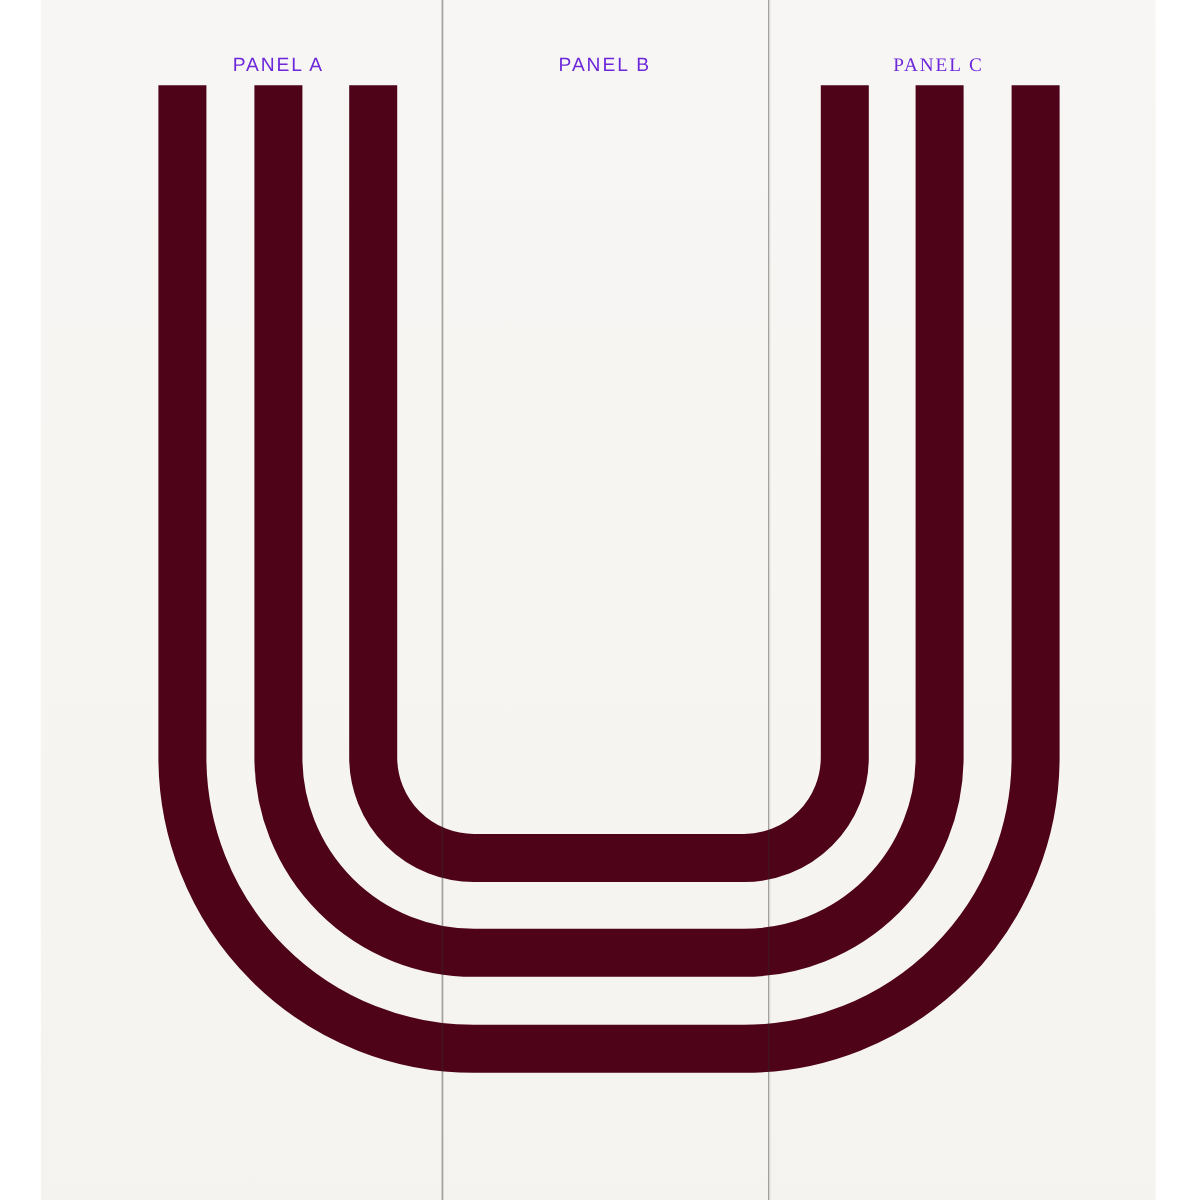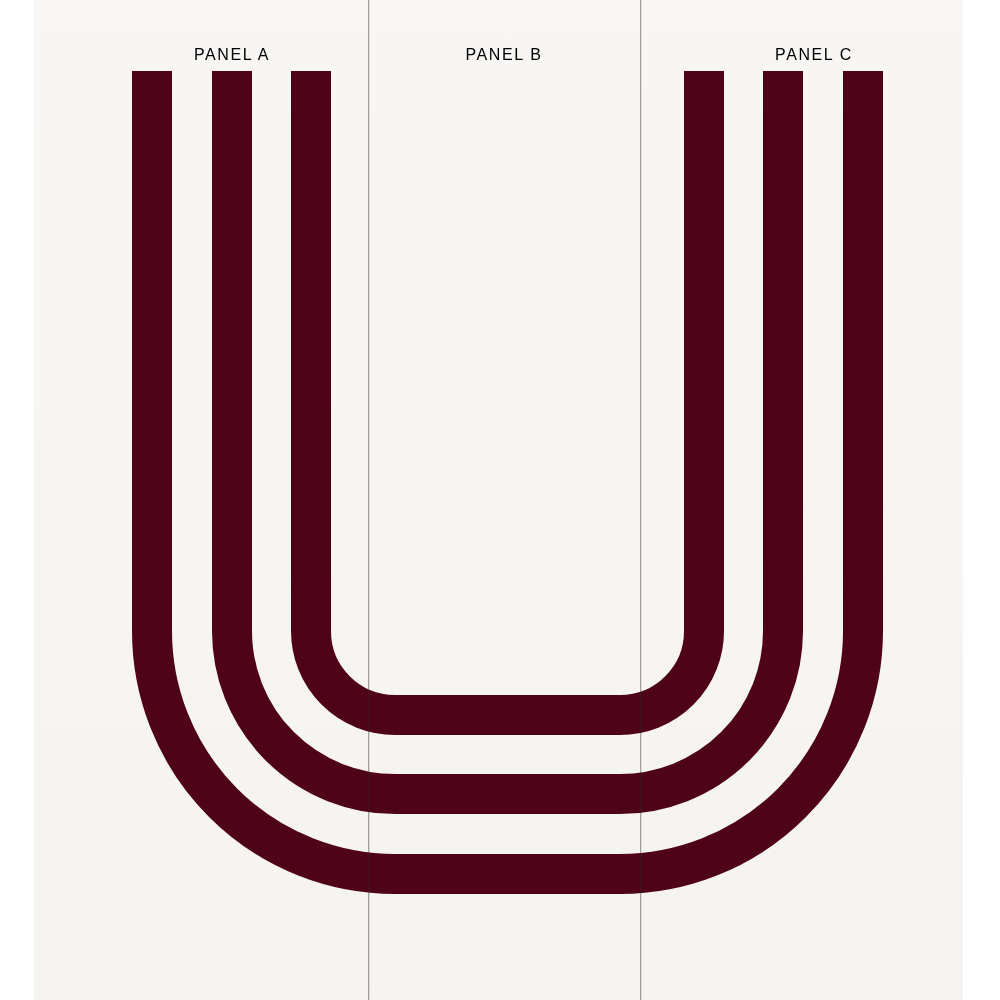--- a/index.html
+++ b/index.html
@@ -49,27 +49,27 @@
   .divider.first  { left: 368px; }
   .divider.second { left: 640px; }
   .panel-label {
     position: absolute;
     top: 47px;
     transform: translateX(-50%);
     font-size: 16px;
     line-height: 16px;
     letter-spacing: 1.6px;
     font-weight: 500;
-    color: #000000;
+    color: #6d28d9;
     white-space: nowrap;
     user-select: none;
   }
   .panel-label.a { left: 232px; }
   .panel-label.b { left: 504px; }
-  .panel-label.c { left: 814px; }
+  .panel-label.c { left: 782px; font-family: Liberation Serif, serif; }
 </style>
 </head>
 <body>
 
 <div class="page">
 
   <div class="stage"></div>
 
   <svg class="artwork-svg" viewBox="0 0 1000 1000" xmlns="http://www.w3.org/2000/svg">
     <path d="M 152 71 L 152 631 A 243 243 0 0 0 395 874 L 620 874 A 243 243 0 0 0 863 631 L 863 71" fill="none" stroke-width="40" stroke="#4e0318"></path>

